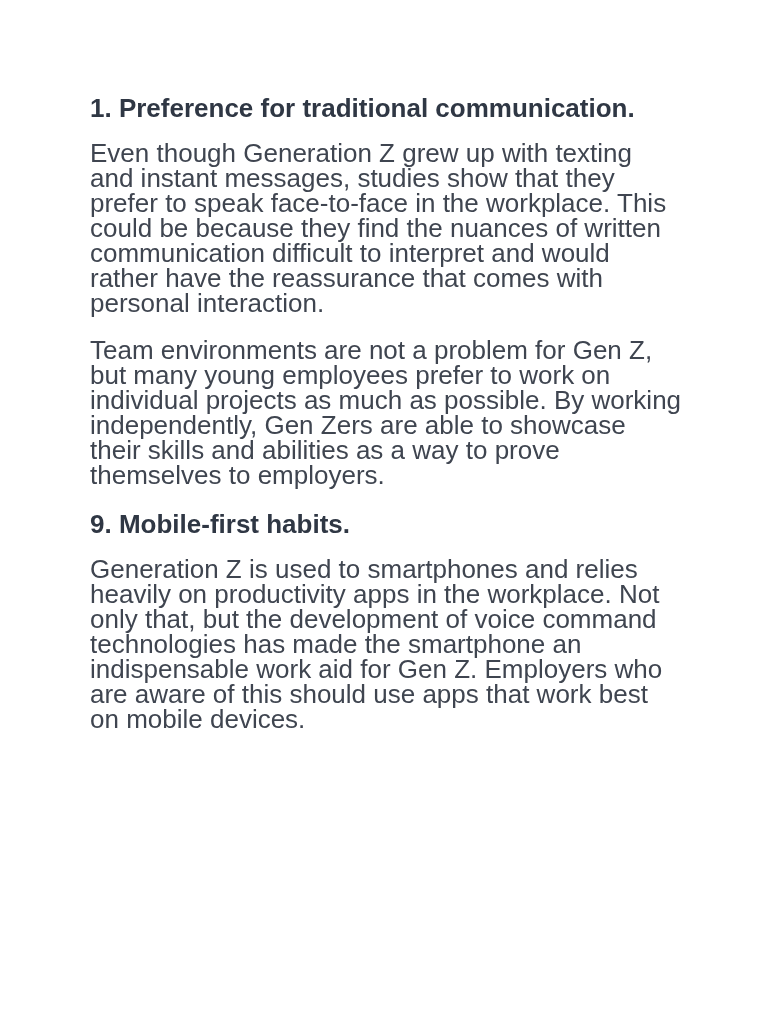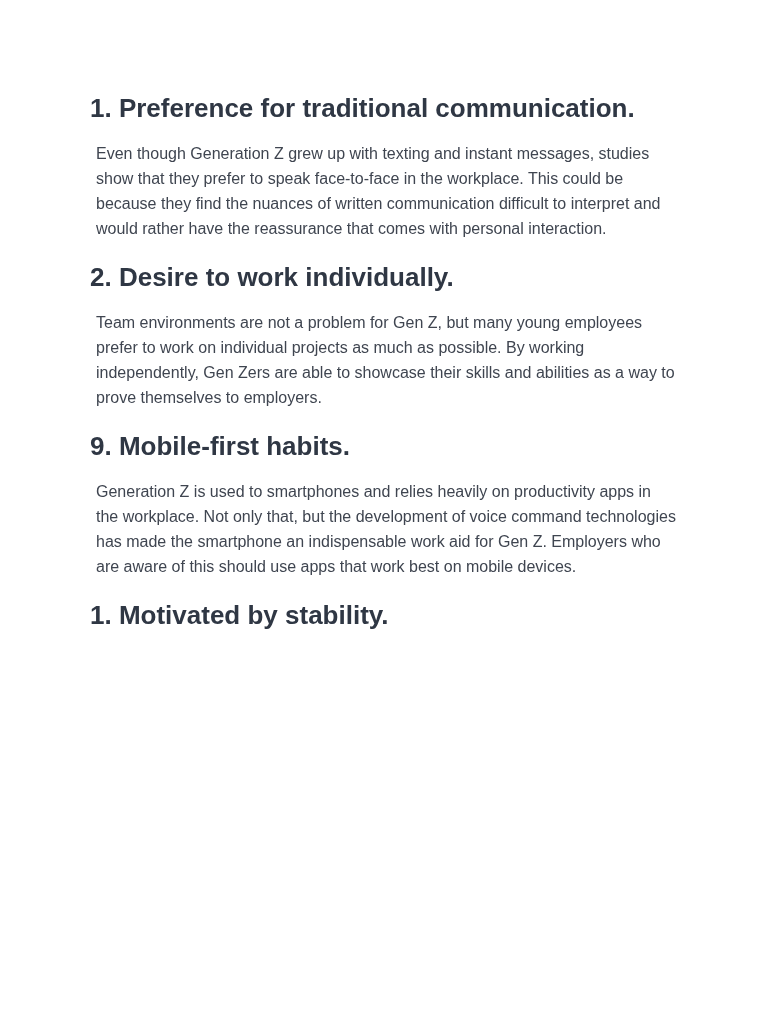--- a/index.html
+++ b/index.html
@@ -25,42 +25,41 @@
   }
   .doc-section h2 {
     margin: 0 0 18px 0;
     font-size: 26px;
     line-height: 1.12;
     font-weight: 700;
     color: #2f3744;
     letter-spacing: 0;
   }
   .doc-section p {
-    margin: 6px;
-    font-size: 16px;
+    margin: 0;
+    font-size: 26px;
     line-height: 25px;
     font-weight: 400;
     color: #3f4550;
   }
   .doc-section p:empty {
     display: none;
   }
 </style>
 </head>
 <body>
 
 <div class="page">
   <main class="content" id="doc-content">
   <section class="doc-section">
     <h2>1. Preference for traditional communication.</h2>
     <p>Even though Generation Z grew up with texting and instant messages, studies show that they prefer to speak face-to-face in the workplace. This could be because they find the nuances of written communication difficult to interpret and would rather have the reassurance that comes with personal interaction.</p>
   </section>
 
   <section class="doc-section">
-    <h2>2. Desire to work individually.</h2>
     <p>Team environments are not a problem for Gen Z, but many young employees prefer to work on individual projects as much as possible. By working independently, Gen Zers are able to showcase their skills and abilities as a way to prove themselves to employers.</p>
   </section>
 
   <section class="doc-section">
     <h2>9. Mobile-first habits.</h2>
     <p>Generation Z is used to smartphones and relies heavily on productivity apps in the workplace. Not only that, but the development of voice command technologies has made the smartphone an indispensable work aid for Gen Z. Employers who are aware of this should use apps that work best on mobile devices.</p>
   </section>
 
   <section class="doc-section">
     <h2>1. Motivated by stability.</h2>

